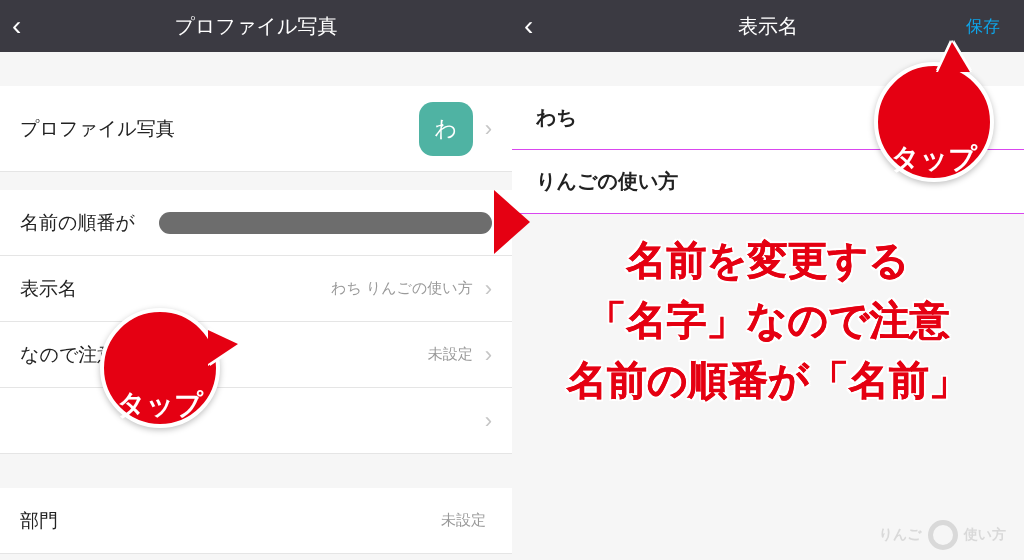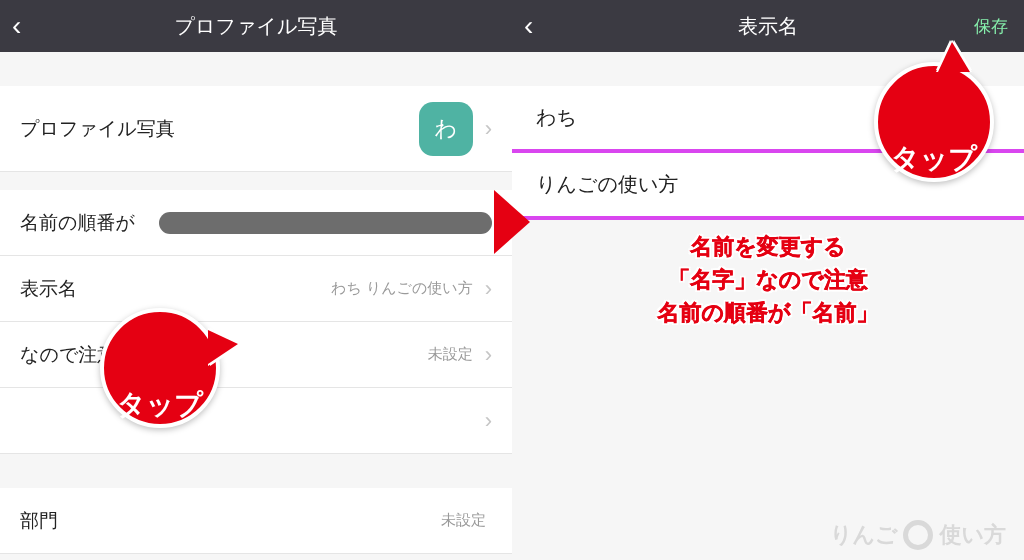--- a/index.html
+++ b/index.html
@@ -39,24 +39,24 @@
     left: 12px;
     top: 50%;
     transform: translateY(-50%);
     color: #fff;
     font-size: 28px;
     line-height: 1;
     cursor: pointer;
   }
   .save {
     position: absolute;
-    right: 16px;
+    right: 24px;
     top: 50%;
     transform: translateY(-50%);
-    color: #86efac;
+    color: #0ea5e9;
     font-size: 17px;
     cursor: pointer;
   }
   .spacer-top { height: 34px; background: #f6f6f6; }
   .row {
     background: #fff;
     border-bottom: 1px solid #e5e5e5;
     display: flex;
     align-items: center;
     padding: 0 20px;
@@ -91,24 +91,25 @@
     margin-left: 24px;
     height: 22px;
     background: #6d6d6d;
     border-radius: 11px;
   }
   .section-gap { height: 34px; background: #f6f6f6; }
 
   
   .input-row {
     background: #fff;
-    border-bottom: 4px solid #d946ef;
+    border-bottom: 1px solid #d946ef;
     padding: 18px 24px;
     font-size: 20px;
     color: #222;
+    font-weight: bold;
   }
 
   
   .tap {
     position: absolute;
     width: 120px;
     height: 120px;
     background: #e50012;
     border: 4px solid #fff;
     border-radius: 50%;
@@ -153,40 +154,40 @@
     border-bottom: 32px solid transparent;
     z-index: 30;
   }
 
   
   .caption {
     position: absolute;
     left: 0; right: 0;
     top: 230px;
     text-align: center;
-    font-size: 22px;
+    font-size: 40px;
     font-weight: 800;
     line-height: 1.5;
     color: #e50012;
     -webkit-text-stroke: 0.5px #e50012;
     text-shadow:
       -2px -2px 0 #fff, 2px -2px 0 #fff,
       -2px  2px 0 #fff, 2px  2px 0 #fff,
       -2px 0 0 #fff, 2px 0 0 #fff,
       0 -2px 0 #fff, 0 2px 0 #fff;
     z-index: 10;
     padding: 0 20px;
   }
 
   .watermark {
     position: absolute;
     right: 18px;
     bottom: 10px;
     color: #d9d9d9;
-    font-size: 22px;
+    font-size: 14px;
     font-weight: 700;
     display: flex;
     align-items: center;
     gap: 6px;
     z-index: 5;
     text-align: center;
   }
   .watermark .ring {
     width: 30px; height: 30px;
     border: 5px solid #d9d9d9;

